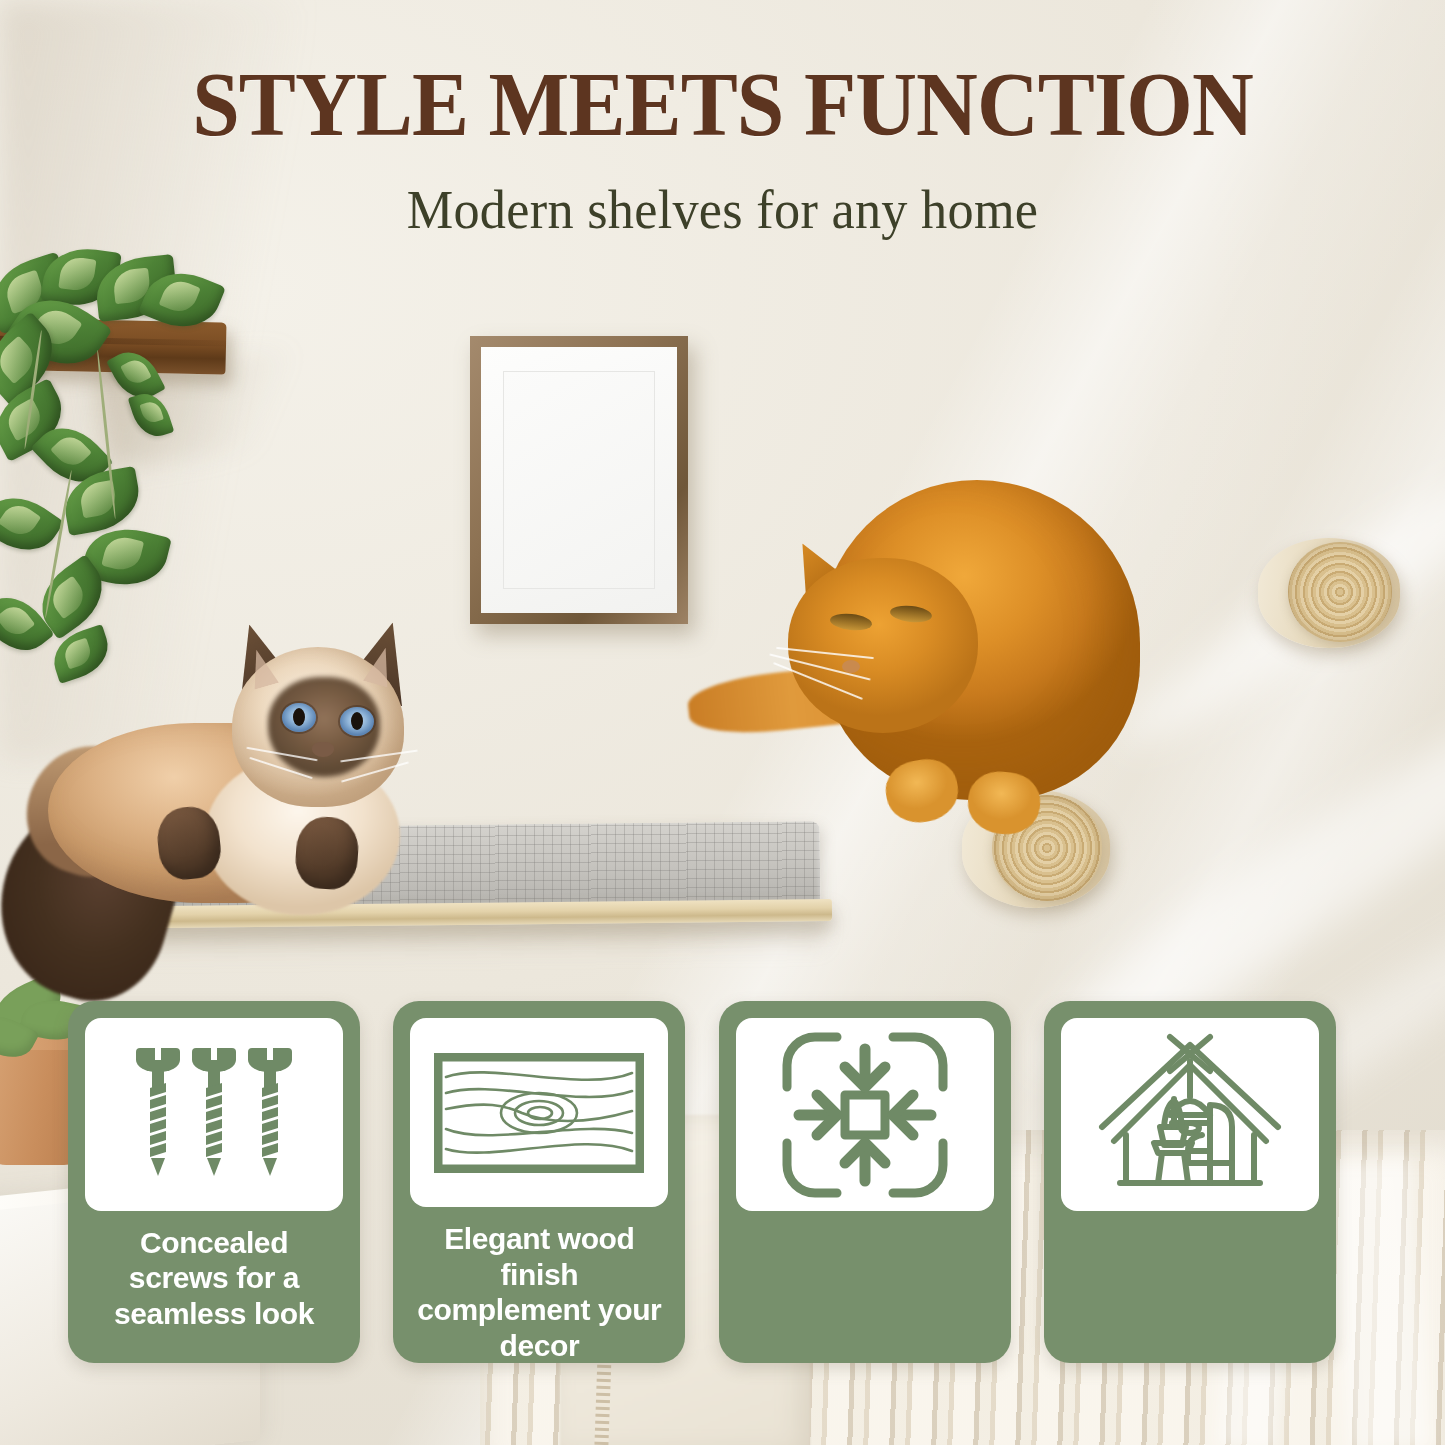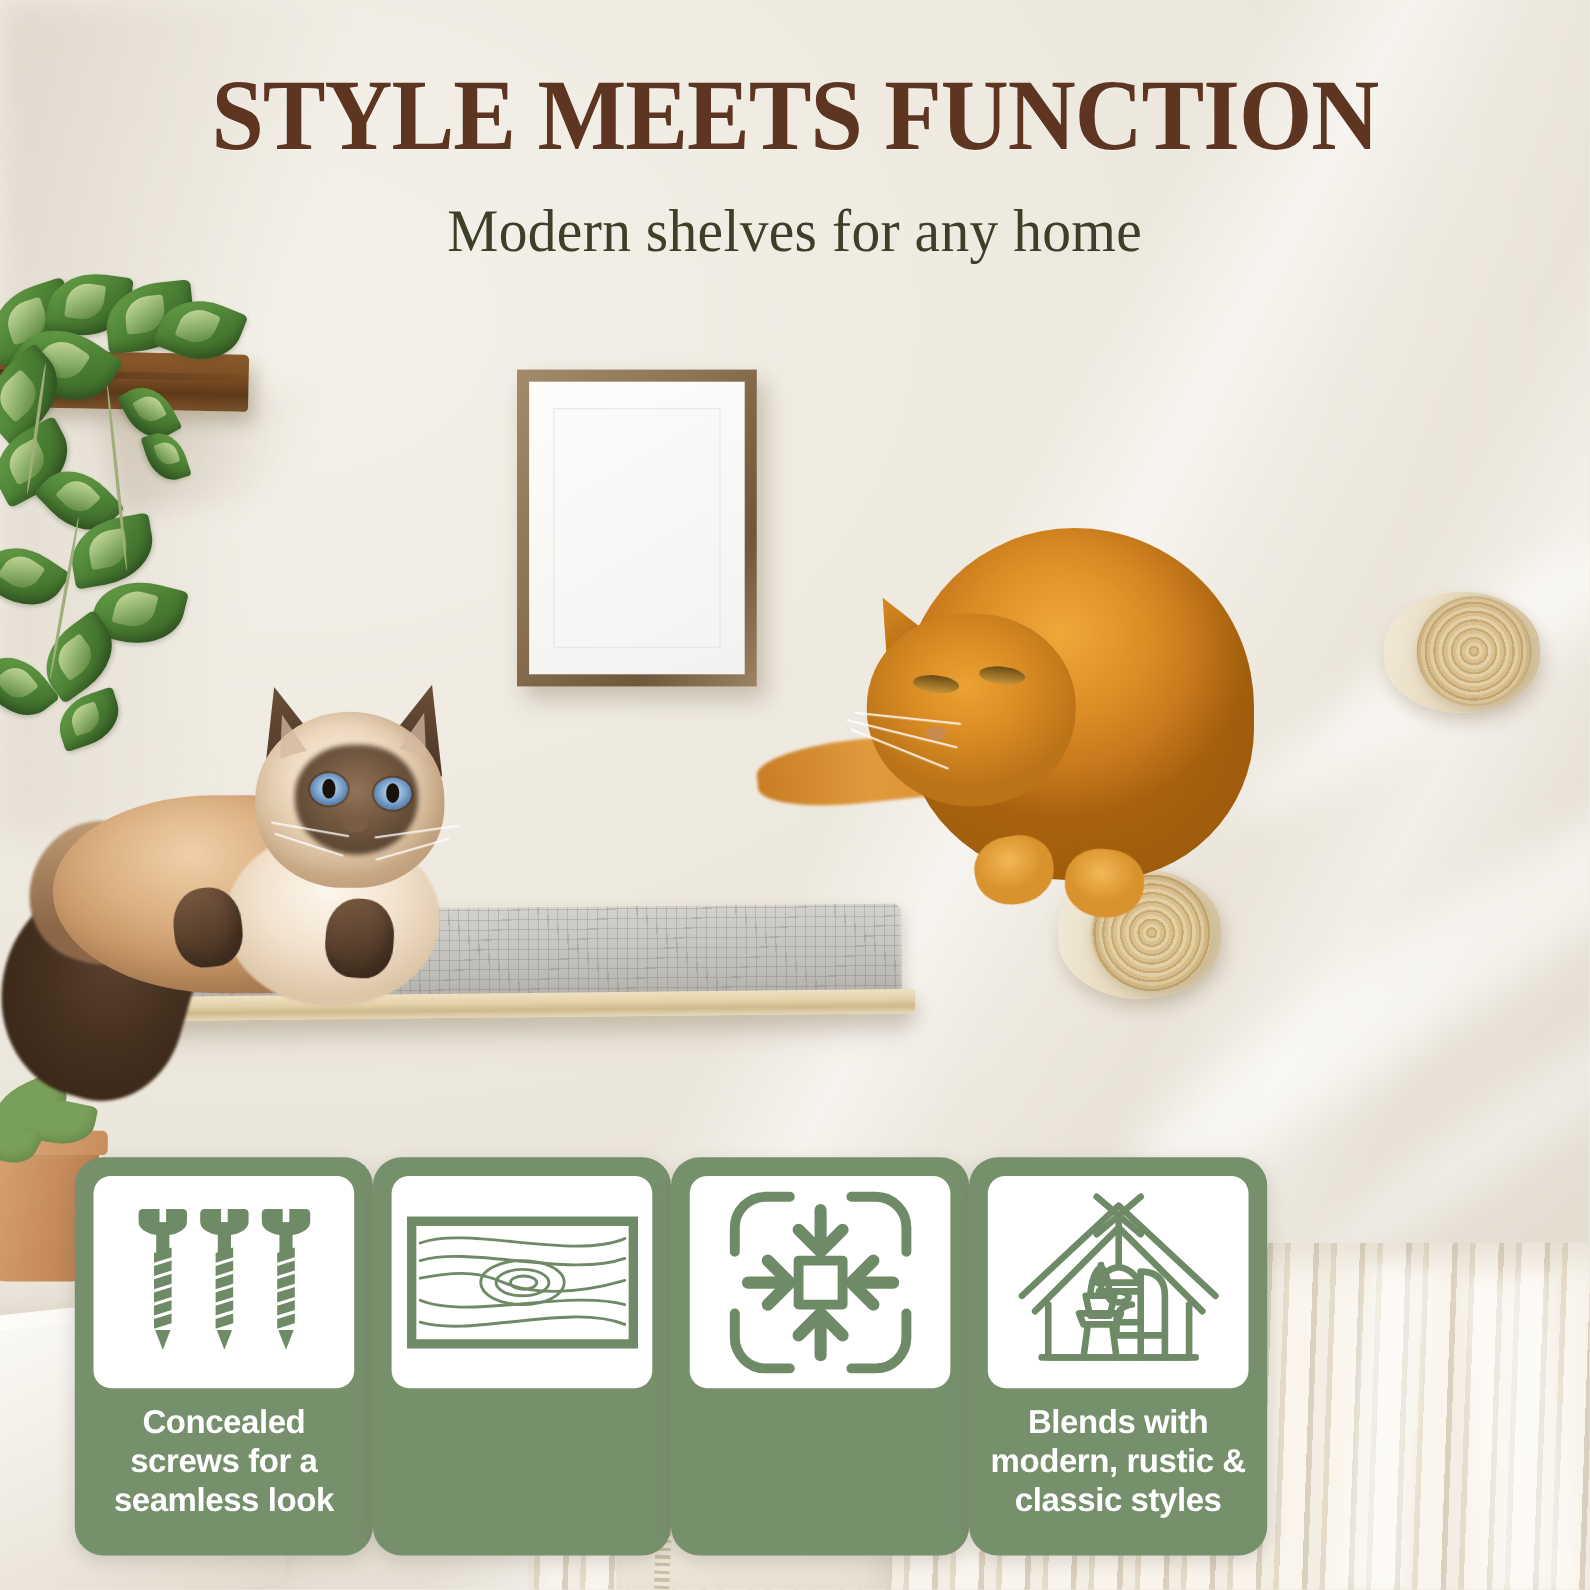--- a/index.html
+++ b/index.html
@@ -335,22 +335,22 @@
     font-family:"Liberation Serif", serif;
     font-weight:400;
     font-size:55px;
     letter-spacing:.3px;
     color:#3d4029;
     transform:scaleX(.95);
   }
 
   
   .cards {
-    position:absolute; left:68px; top:1052px;
-    width:1084px; height:362px;
+    position:absolute; left:68px; top:1001px;
+    width:1268px; height:362px;
     display:flex; justify-content:space-between;
   }
   .card {
     width:292px; height:100%;
     background:#77906c;
     border-radius:26px;
     padding:17px 17px 0 17px;
     display:flex; flex-direction:column; align-items:center;
     box-shadow:0 6px 16px rgba(110,100,80,.22);
   }
@@ -545,20 +545,21 @@
           <path d="M12 40 C58 26, 148 56, 198 38"></path>
           <path d="M12 56 C52 48, 70 52, 88 60 C112 70, 150 72, 198 58"></path>
           <path d="M12 76 C56 94, 146 66, 198 80"></path>
           <path d="M12 96 C58 110, 148 78, 198 98"></path>
           <ellipse cx="105" cy="60" rx="38" ry="20"></ellipse>
           <ellipse cx="105" cy="60" rx="24" ry="12"></ellipse>
           <ellipse cx="106" cy="60" rx="12" ry="6"></ellipse>
         </g>
       </svg>
     </div>
+    <div class="card-label">Elegant wood finish complement your decor</div>
   </div>
 
   <div class="card">
     <div class="card-icon">
       <svg width="172" height="172" viewBox="0 0 172 172" fill="none" stroke="#6f8a66" stroke-width="9" stroke-linecap="round" stroke-linejoin="round">
         <path d="M58 8 H36 A28 28 0 0 0 8 36 V58"></path>
         <path d="M114 8 H136 A28 28 0 0 1 164 36 V58"></path>
         <path d="M164 114 V136 A28 28 0 0 1 136 164 H114"></path>
         <path d="M58 164 H36 A28 28 0 0 1 8 136 V114"></path>
         <rect x="66" y="66" width="40" height="40"></rect>
@@ -594,16 +595,15 @@
         <path d="M72 96 q2 -22 10 -26"></path>
         <path d="M82 96 q0 -24 0 -28"></path>
         <path d="M90 96 q-2 -22 -8 -26"></path>
         <path d="M118 74 q22 0 22 22 v36 h-22 z"></path>
         <path d="M110 104 q-14 2 -14 16 v12 h22"></path>
         <path d="M118 132 v20"></path>
         <path d="M140 132 v20"></path>
         <path d="M98 120 h20"></path>
       </svg>
     </div>
-    <div class="card-label">Blends with modern, rustic &amp; classic styles</div>
   </div>
 
 </div>
 
 </body></html>

